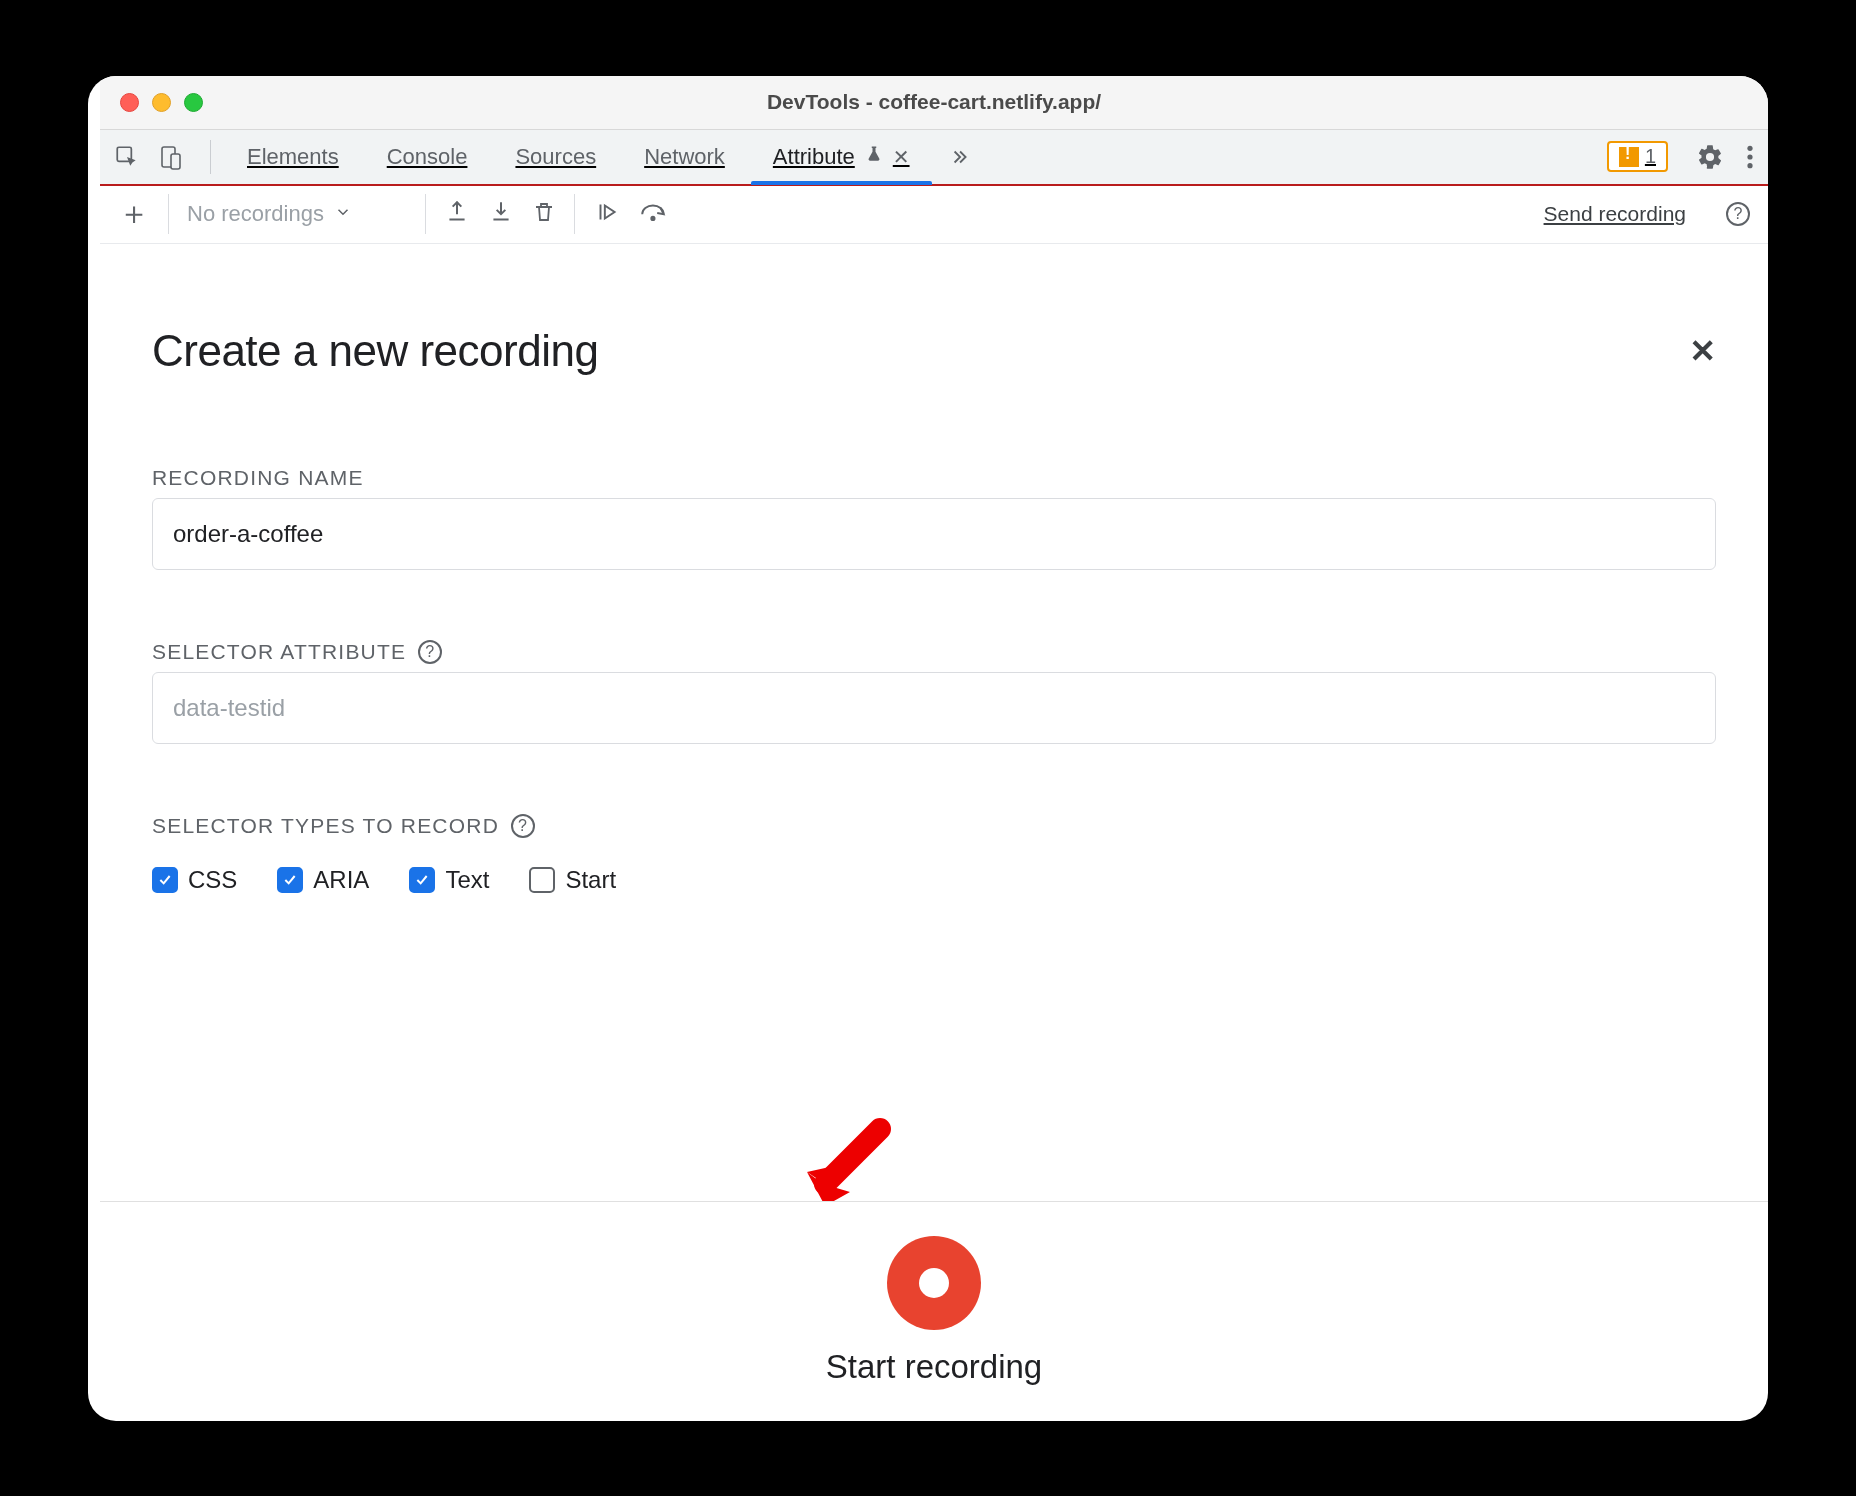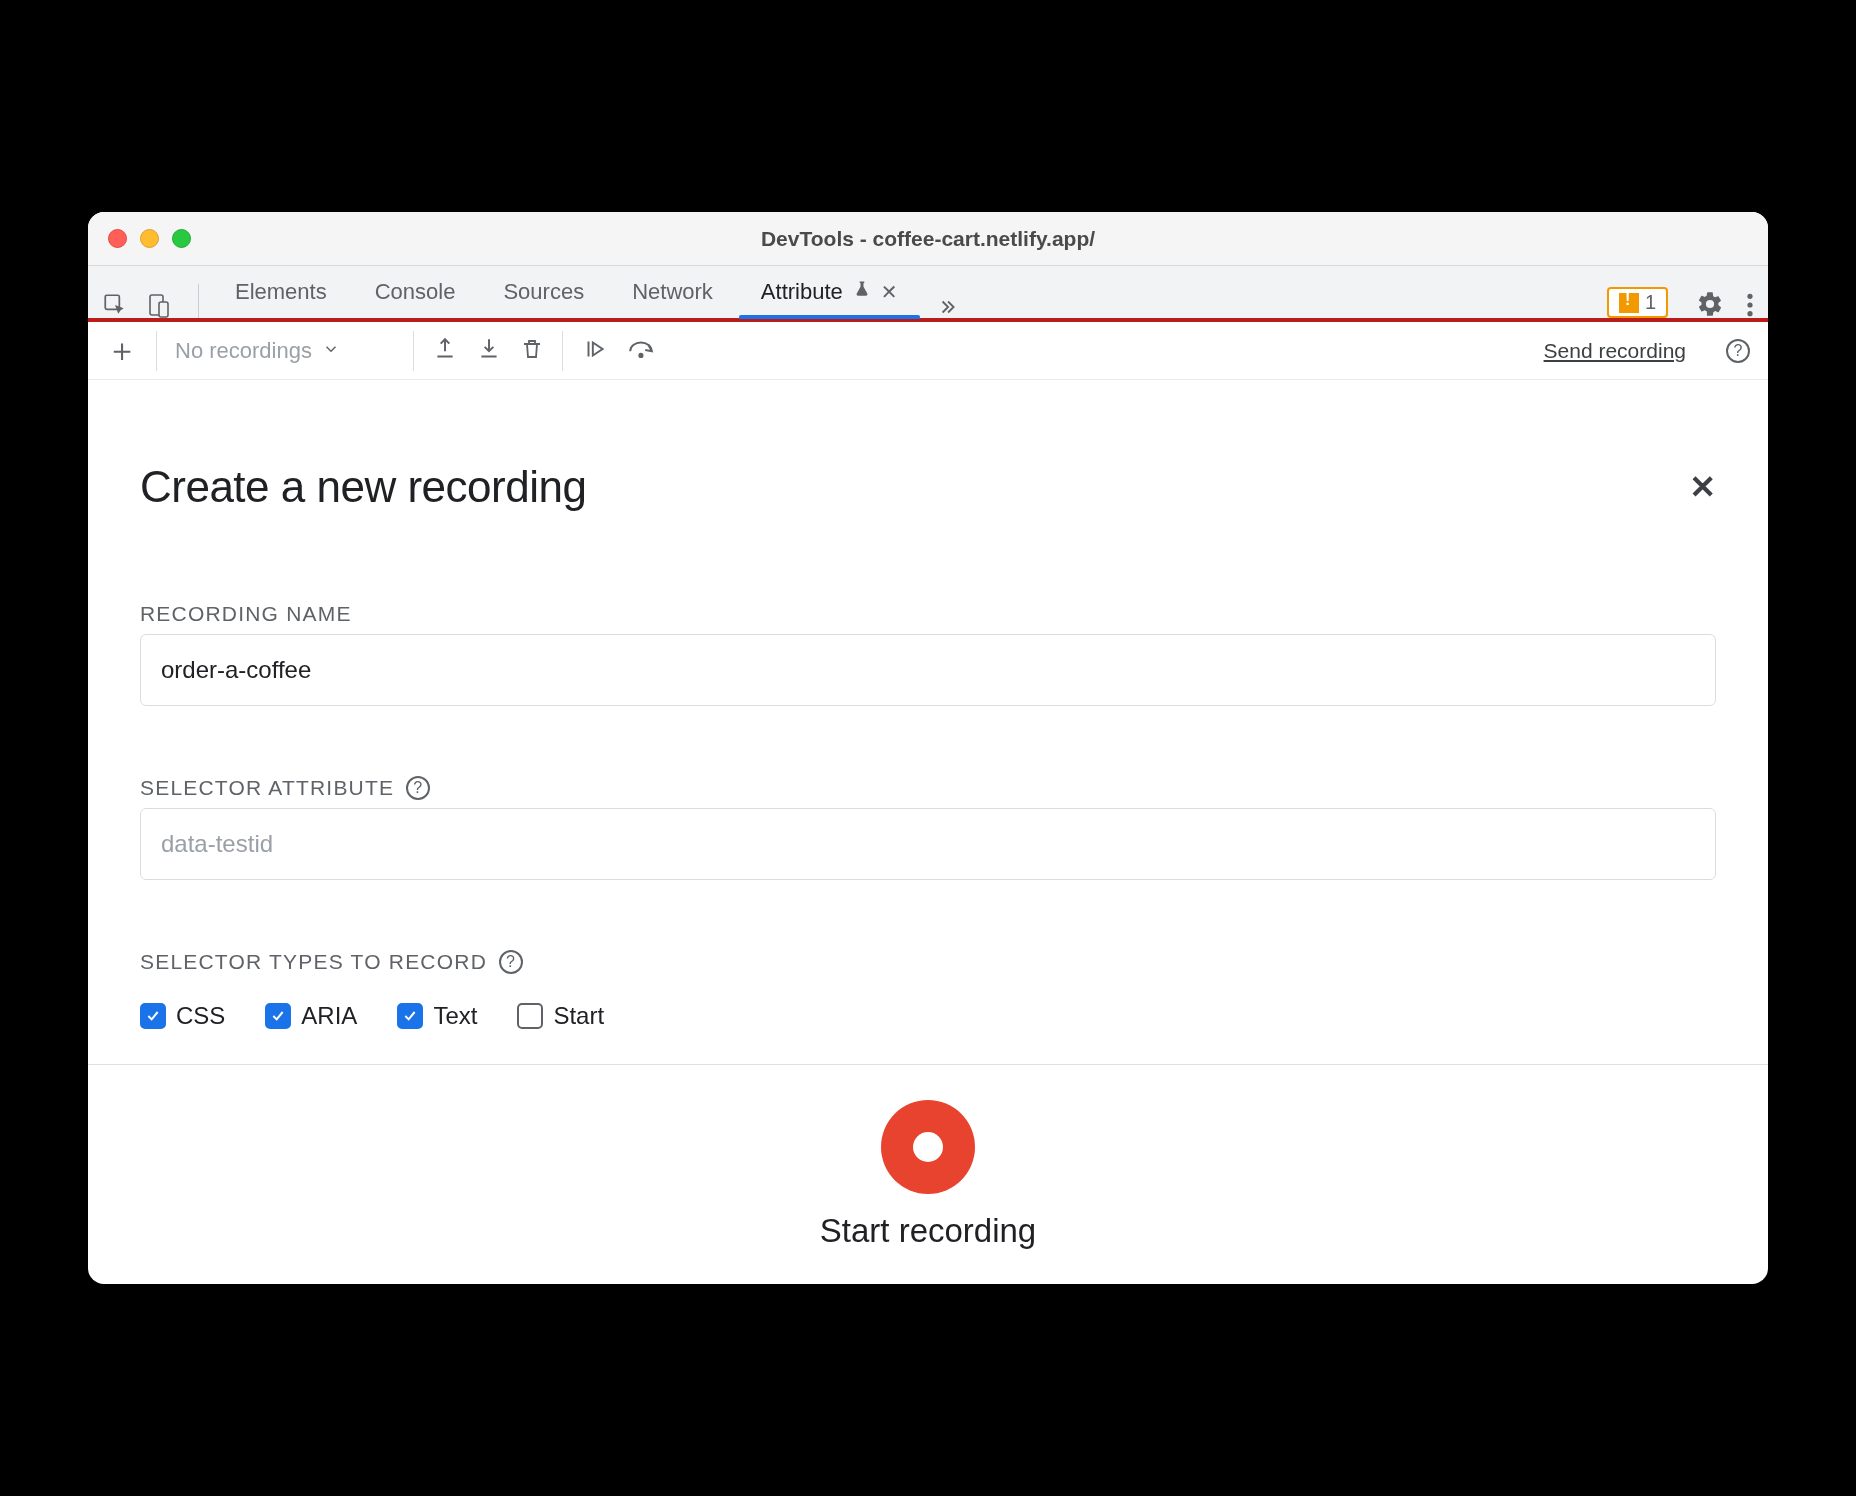--- a/index.html
+++ b/index.html
@@ -7,28 +7,29 @@
     background: #000;
     width: 1856px;
     height: 1496px;
     font-family: -apple-system, BlinkMacSystemFont, "Segoe UI", Helvetica, Arial, sans-serif;
     display: flex;
     align-items: center;
     justify-content: center;
   }
   .window {
     width: 1680px;
-    height: 1072px;
+    height: 1345px;
     background: #fff;
-    border-radius: 16px;
+    border-radius: 28px;
     overflow: hidden;
     box-shadow: 0 30px 80px rgba(0,0,0,0.6);
     display: flex;
     flex-direction: column;
     position: relative;
+    padding-left: 12px;
   }
   .titlebar {
     height: 54px;
     background: #f5f5f5;
     display: flex;
     align-items: center;
     padding: 0 20px;
     border-bottom: 1px solid #d8d8d8;
     position: relative;
   }
@@ -37,25 +38,26 @@
   .tl.red { background: #ff5f57; border: 1px solid #e5463f; }
   .tl.yellow { background: #febc2e; border: 1px solid #e0a028; }
   .tl.green { background: #28c840; border: 1px solid #1faa33; }
   .titlebar-title {
     position: absolute; left: 0; right: 0; text-align: center;
     font-size: 21px; font-weight: 600; color: #4a4a4a; pointer-events: none;
   }
   .tabs-row {
     height: 56px;
     background: #f1f3f4;
-    border-bottom: 4px solid #b91c1c;
+    border-bottom: 2px solid #b91c1c;
     display: flex;
-    align-items: flex-end;
+    align-items: center;
     padding: 0 14px;
     gap: 4px;
+    text-decoration: underline;
   }
   .left-icons { display: flex; align-items: center; gap: 18px; margin-right: 14px; }
   .icon-btn { color: #5f6368; display: flex; align-items: center; justify-content: center; cursor: pointer; }
   .sep { width: 1px; height: 34px; background: #cacdd1; margin: 0 10px; }
   .tab {
     padding: 0 22px; height: 100%; display: flex; align-items: center;
     color: #5f6368; font-size: 22px; cursor: pointer; gap: 10px; position: relative;
   }
   .tab.active { color: #202124; }
   .tab.active::after {

